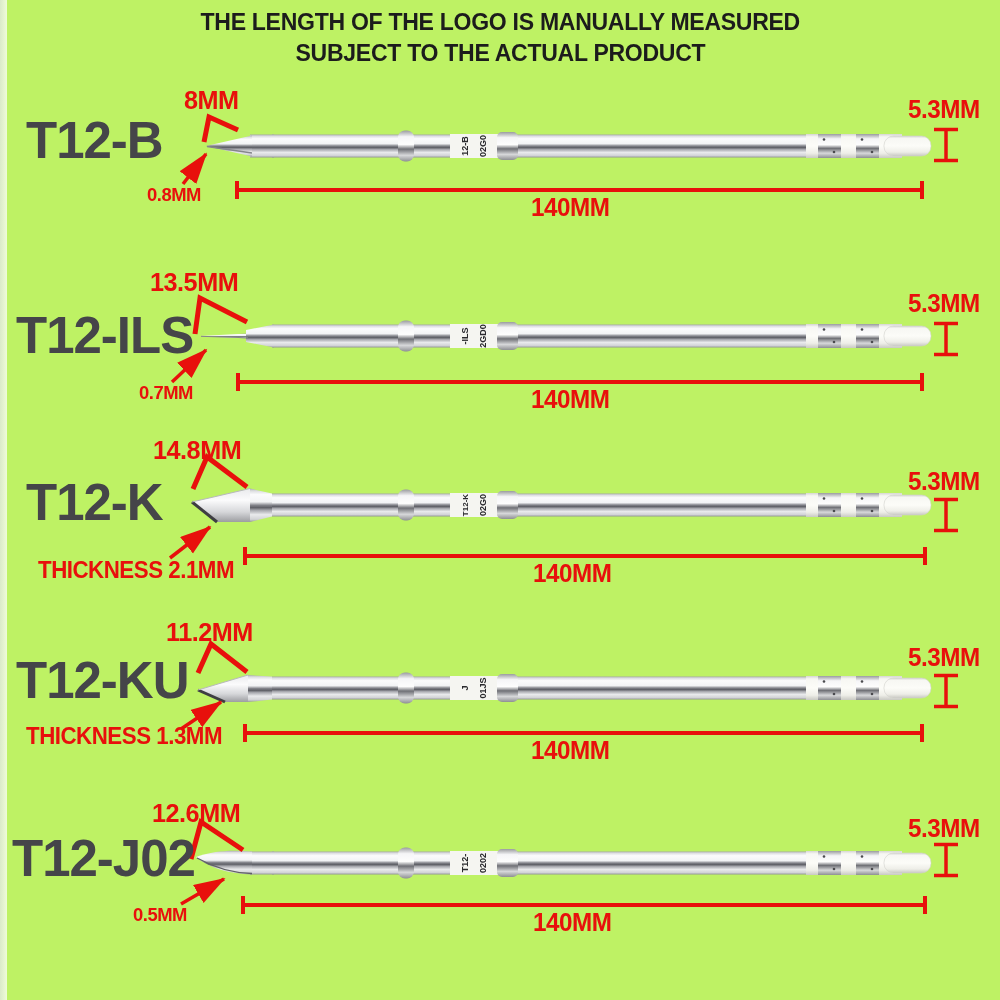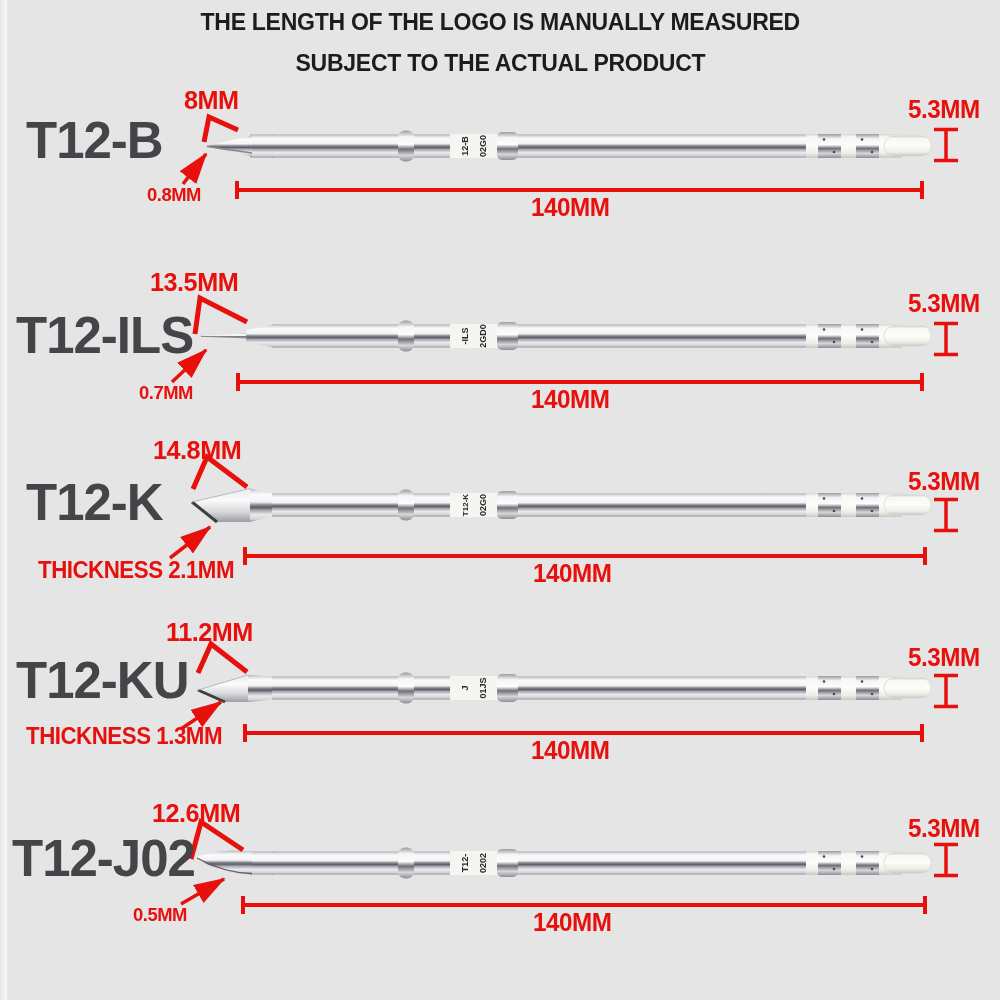--- a/index.html
+++ b/index.html
@@ -1,19 +1,19 @@
 <!DOCTYPE html>
 <html><head>
 <meta charset="utf-8">
 <style>
   * { margin:0; padding:0; box-sizing:border-box; }
   html,body { background:#ffffff; }
   .page {
     position:relative; width:1000px; height:1000px; overflow:hidden;
-    background:#e5e5e5; font-family:"Liberation Sans", sans-serif;
+    background:#bef264; font-family:"Liberation Sans", sans-serif;
   }
   .edge-strip {
     position:absolute; left:0; top:0; width:7px; height:1000px;
     background:linear-gradient(to right,#e4e8eb,#ffffff); opacity:.75;
   }
   .title-line {
     position:absolute; left:0; width:1000px; text-align:center;
     font-size:24px; font-weight:bold; color:#1c1c1c; white-space:nowrap;
   }
   .title-line span { display:inline-block; transform:scaleX(.96); letter-spacing:-.3px; }
@@ -88,21 +88,21 @@
       <circle cx="862" cy="63.5" r="1.3" fill="#4a4a4e"></circle>
       <circle cx="872" cy="76" r="1.3" fill="#4a4a4e"></circle>
     </g>
   </defs>
 </svg>
 
 <div class="page">
   <div class="edge-strip"></div>
 
   <div class="title-line" style="top:8px"><span>THE LENGTH OF THE LOGO IS MANUALLY MEASURED</span></div>
-  <div class="title-line" style="top:49px"><span>SUBJECT TO THE ACTUAL PRODUCT</span></div>
+  <div class="title-line" style="top:39px"><span>SUBJECT TO THE ACTUAL PRODUCT</span></div>
 
   <section class="row" style="top:76px">
     <svg class="layer" viewBox="0 0 1000 150">
       <use href="#iron-body"></use>
       <rect x="250" y="58.5" width="24" height="23" fill="url(#metal)"></rect>
       <path d="M206,70 L252,59.5 L252,80.5 Z" fill="url(#metal)"></path>
       <path d="M207,70.5 L252,77" stroke="#85868b" stroke-width="1.3" fill="none"></path>
       <text x="465" y="70" transform="rotate(-90 465 70)" text-anchor="middle" dominant-baseline="central" font-size="9" font-weight="bold" fill="#2a2a2e">12-B</text>
       <text x="483" y="70" transform="rotate(-90 483 70)" text-anchor="middle" dominant-baseline="central" font-size="9" font-weight="bold" fill="#2a2a2e">02G0</text>
     </svg>

